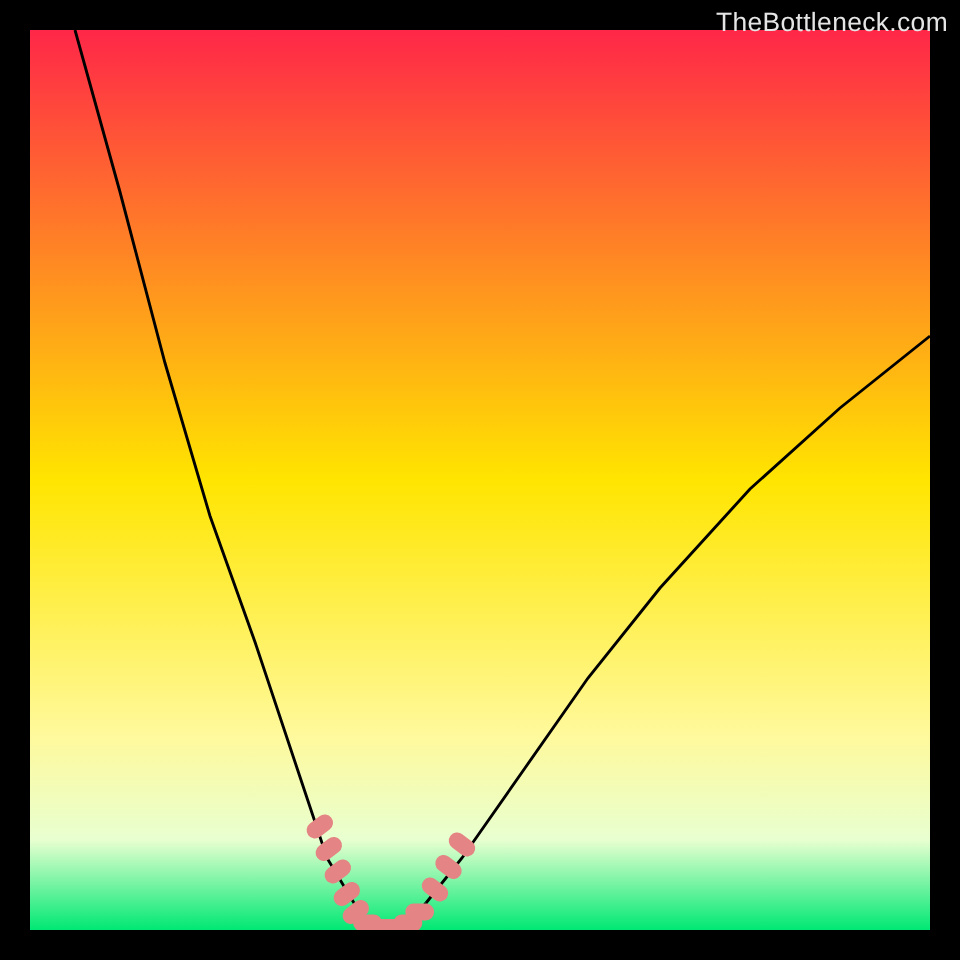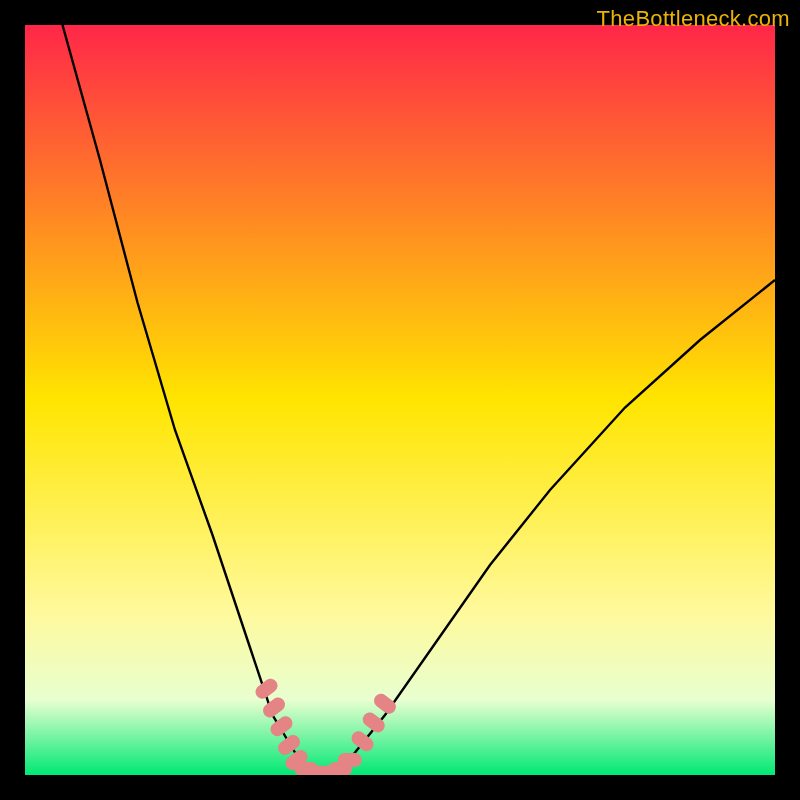--- a/index.html
+++ b/index.html
@@ -14,21 +14,21 @@
   .frame {
     position: relative;
     width: 800px;
     height: 800px;
     background: #000;
   }
   .watermark {
     position: absolute;
     top: 6px;
     right: 10px;
-    color: #eab308;
+    color: #e5e5e5;
     font-size: 22px;
     font-weight: 500;
     letter-spacing: 0.3px;
     z-index: 5;
     text-align: center;
   }
   .plot {
     position: absolute;
     left: 25px;
     top: 25px;

